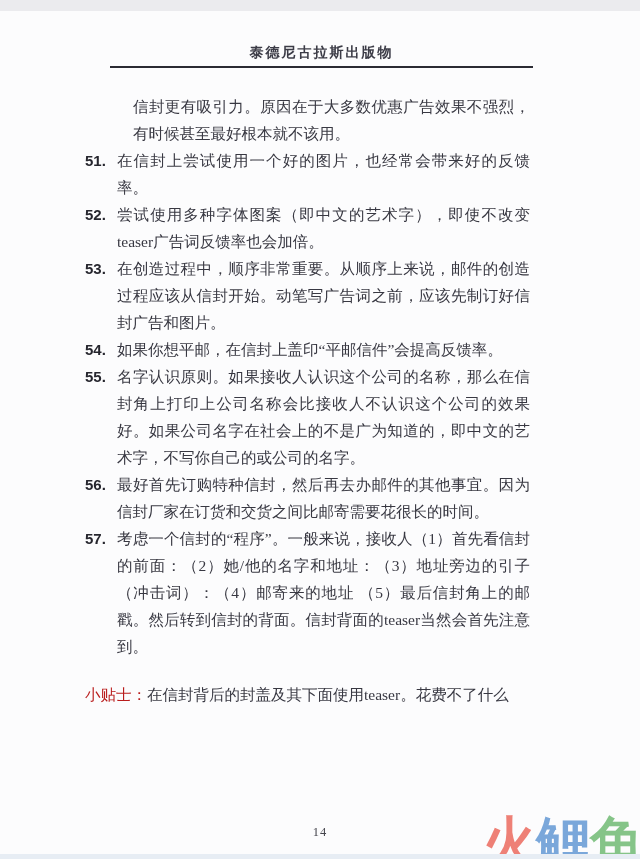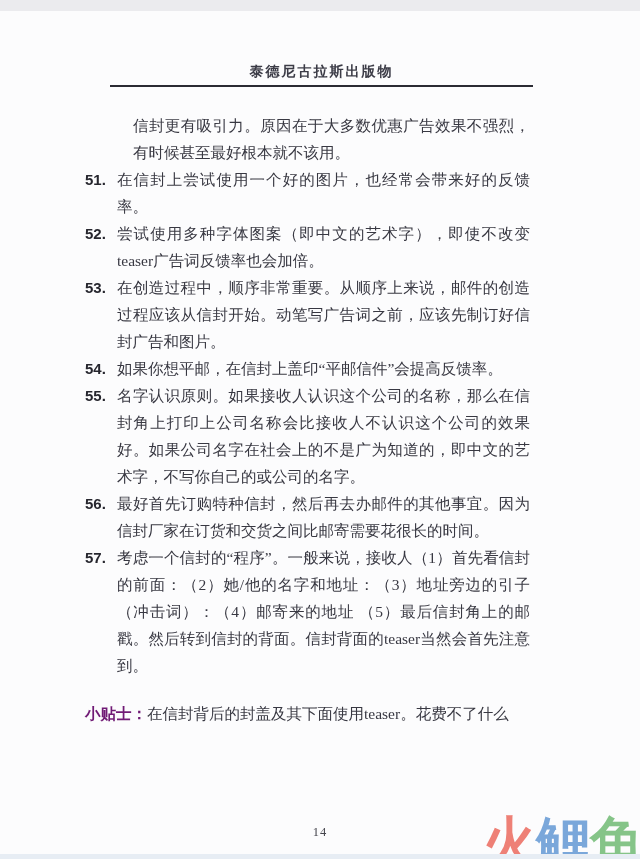--- a/index.html
+++ b/index.html
@@ -18,21 +18,21 @@
   }
   .top-strip {
     position: absolute; top: 0; left: 0; right: 0; height: 11px;
     background: #ebebee;
   }
   .bottom-strip {
     position: absolute; bottom: 0; left: 0; right: 0; height: 5px;
     background: #e7edf4;
   }
   
-  .doc-header { padding-top: 44px; margin-top: 19px; }
+  .doc-header { padding-top: 44px; }
   .doc-header-title {
     margin: 0 107px 0 110px;
     text-align: center;
     font-size: 14px;
     letter-spacing: 2px;
     font-weight: bold;
     color: #3c3c47;
   }
   .doc-header-rule {
     margin: 4px 107px 0 110px;
@@ -63,21 +63,21 @@
   .item-text {
     flex: 1;
     text-align: justify;
     text-justify: inter-ideograph;
   }
   .tip-line {
     margin-top: 21px;
     text-align: justify;
     text-justify: inter-ideograph;
   }
-  .tip-label { font-weight: bold; color: #701a75; }
+  .tip-label { font-weight: normal; color: #b91c1c; }
   
   .page-number {
     position: absolute;
     bottom: 19px; left: 0; right: 0;
     text-align: center;
     font-size: 12.5px;
     letter-spacing: 1px;
     color: #44444c;
   }
   

